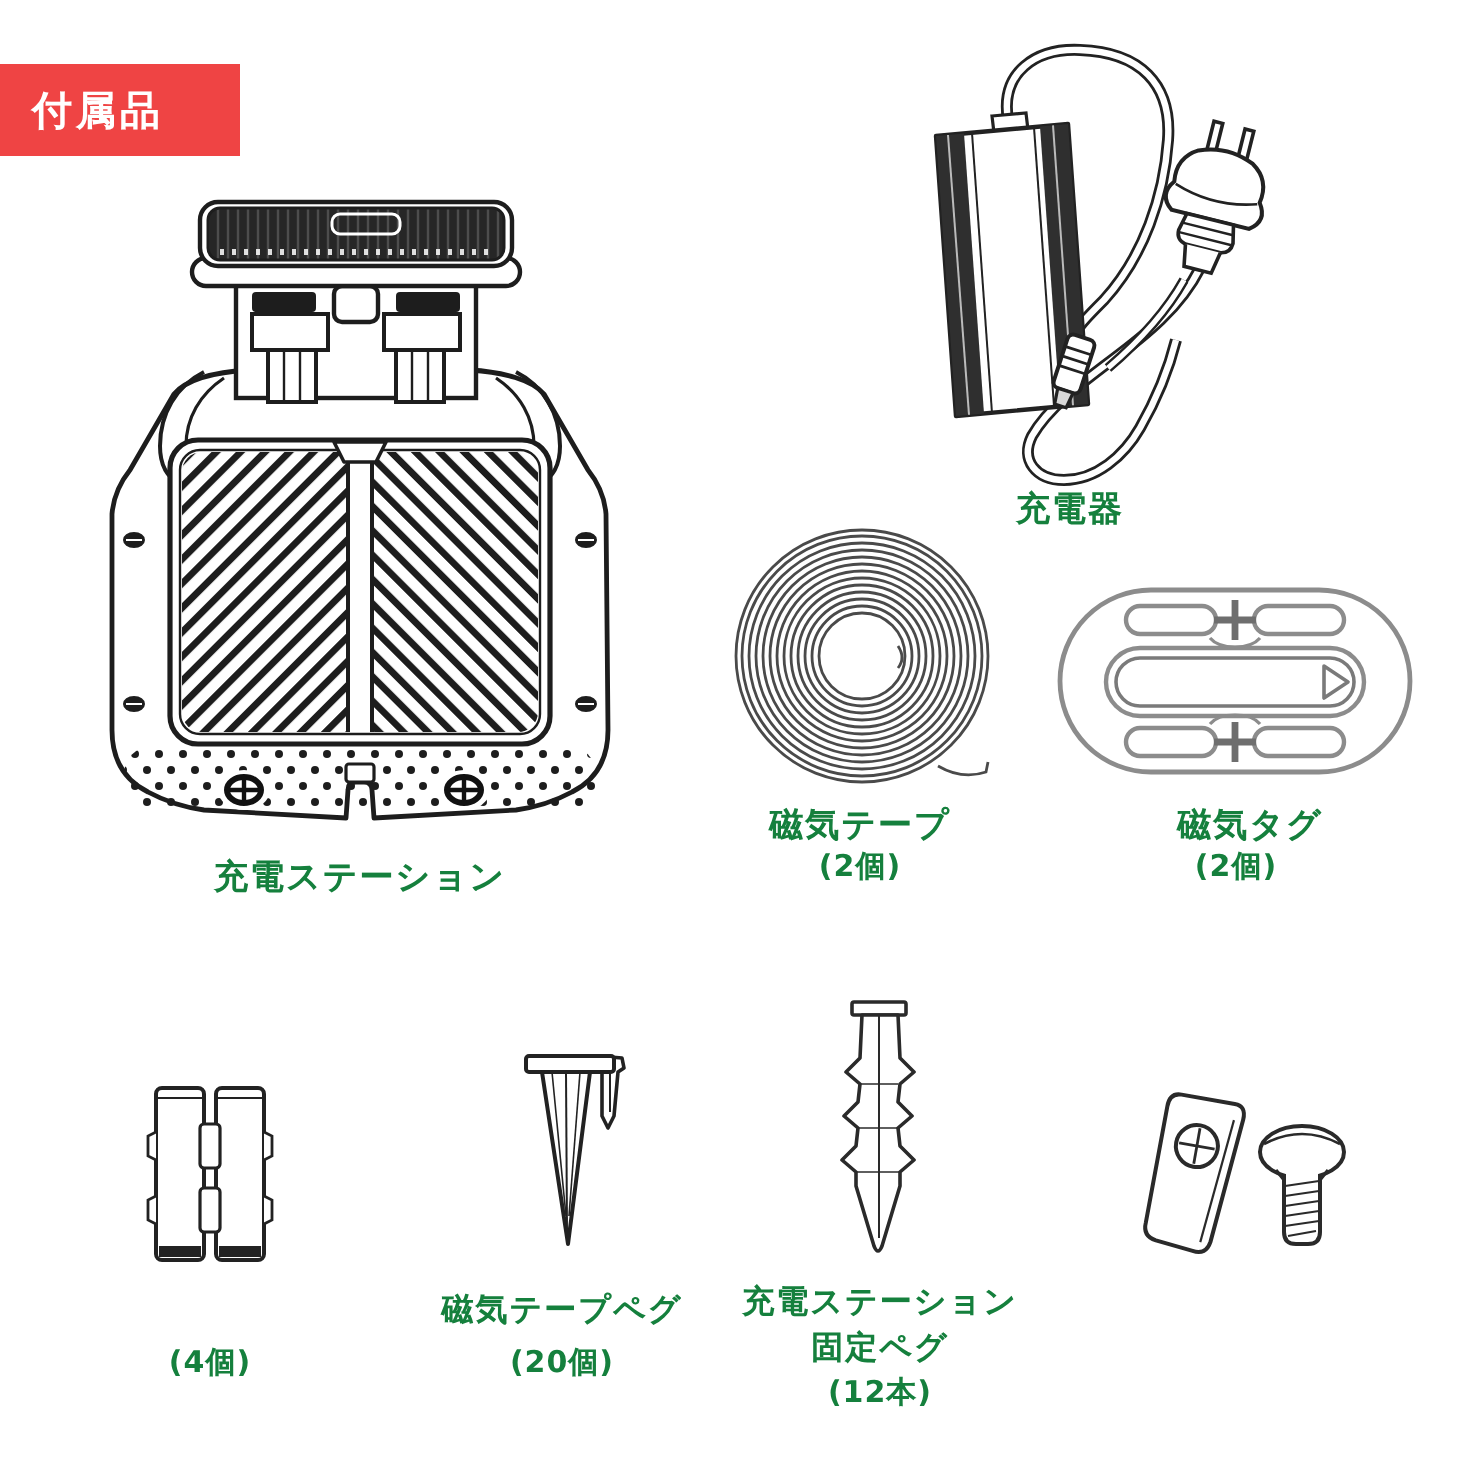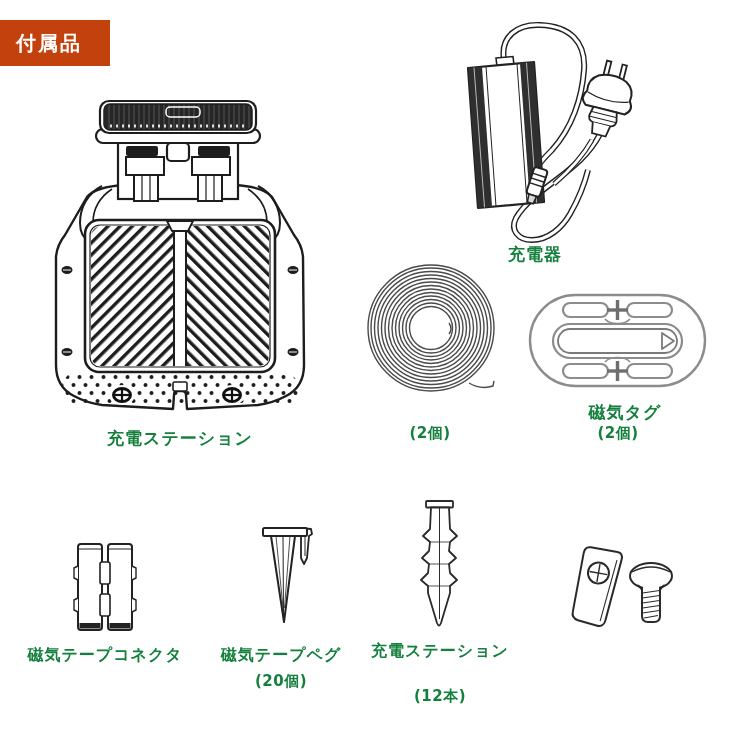--- a/index.html
+++ b/index.html
@@ -1,19 +1,19 @@
 <!DOCTYPE html>
 <html><head>
 <meta charset="utf-8">
 <style>
   html,body{margin:0;padding:0;background:#fff;}
   .canvas{position:relative;width:735px;height:735px;background:#ffffff;overflow:hidden;
           font-family:"DejaVu Sans","Liberation Sans",sans-serif;color:#1a1a1a;}
   .abs{position:absolute;}
-  .badge{left:0;top:20px;width:110px;height:46px;background:#c2410c;color:#ffffff;
+  .badge{left:0;top:32px;width:120px;height:46px;background:#ef4444;color:#ffffff;
          font-size:20px;font-weight:bold;line-height:46px;padding-left:16px;box-sizing:border-box;
          letter-spacing:2px;}
   .lbl{position:absolute;text-align:center;font-weight:bold;color:#15803d;}
   .lbl-main{font-size:17px;letter-spacing:1px;}
   .lbl-sub{font-size:15px;letter-spacing:0.5px;}
   svg{display:block;}
 </style>
 </head>
 <body>
 
@@ -167,20 +167,21 @@
         <circle cx="67" cy="66" r="35.5"></circle>
           <circle cx="67" cy="66" r="32"></circle>
         <circle cx="67" cy="66" r="28.5"></circle>
           <circle cx="67" cy="66" r="25"></circle>
         <circle cx="67" cy="66" r="21.5"></circle>
         <path d="M 85,72 Q 89,67 85,61"></path>
         <path d="M 105,121 Q 117,128 129,124 L 130,119"></path>
       </g>
     </svg>
   </div>
+  <div class="lbl lbl-main" style="left:355px;top:401px;width:150px;">磁気テープ</div>
   <div class="lbl lbl-sub" style="left:355px;top:424px;width:150px;">(2個)</div>
 
   <div class="abs" style="left:525px;top:288px;">
     <svg width="185" height="105" viewBox="0 0 185 105">
       <rect x="5" y="7" width="175" height="91" rx="45.5" fill="#ffffff" stroke="#8c8c8c" stroke-width="2.4"></rect>
 
       <rect x="28" y="36" width="129" height="34" rx="17" fill="#ffffff" stroke="#8c8c8c" stroke-width="2.2"></rect>
       <rect x="33" y="41" width="119" height="24" rx="12" fill="#ffffff" stroke="#7a7a7a" stroke-width="1.8"></rect>
       <path d="M 137,45 L 149,53 L 137,61 Z" fill="none" stroke="#7a7a7a" stroke-width="1.8" stroke-linejoin="round"></path>
 
@@ -209,21 +210,21 @@
       <rect x="30" y="24" width="10" height="22" rx="2" fill="#ffffff" stroke="#222" stroke-width="1.6"></rect>
       <rect x="30" y="56" width="10" height="22" rx="2" fill="#ffffff" stroke="#222" stroke-width="1.6"></rect>
       <path d="M 8,28 L 4,30 L 4,40 L 8,42" fill="#ffffff" stroke="#222" stroke-width="1.4"></path>
       <path d="M 8,60 L 4,62 L 4,72 L 8,74" fill="#ffffff" stroke="#222" stroke-width="1.4"></path>
       <path d="M 62,28 L 66,30 L 66,40 L 62,42" fill="#ffffff" stroke="#222" stroke-width="1.4"></path>
       <path d="M 62,60 L 66,62 L 66,72 L 62,74" fill="#ffffff" stroke="#222" stroke-width="1.4"></path>
       <rect x="9.5" y="85" width="21" height="5.5" fill="#222"></rect>
       <rect x="39.5" y="85" width="21" height="5.5" fill="#222"></rect>
     </svg>
   </div>
-  <div class="lbl lbl-main" style="left:15px;top:645px;width:180px;font-size:16px;">磁気テープコネクタ</div>
+  <div class="lbl lbl-sub" style="left:15px;top:672px;width:180px;">(4個)</div>
 
   <div class="abs" style="left:255px;top:520px;">
     <svg width="70" height="115" viewBox="0 0 70 115">
       <path d="M 44,8 L 56,9 L 57,14 L 54,16 L 52,38 L 49,44 L 46,38 L 46,16 Z" fill="#ffffff" stroke="#222" stroke-width="1.8" stroke-linejoin="round"></path>
       <line x1="50" y1="16" x2="50" y2="36" stroke="#222" stroke-width="1"></line>
       <rect x="8" y="8" width="44" height="8" rx="1.5" fill="#ffffff" stroke="#222" stroke-width="2"></rect>
       <path d="M 16,16 L 40,16 L 29,102 Z" fill="#ffffff" stroke="#222" stroke-width="2" stroke-linejoin="round"></path>
       <line x1="28" y1="16" x2="28.5" y2="96" stroke="#222" stroke-width="1"></line>
       <line x1="21" y1="16" x2="28" y2="88" stroke="#222" stroke-width="0.8"></line>
       <line x1="35" y1="16" x2="29.5" y2="88" stroke="#222" stroke-width="0.8"></line>
@@ -238,20 +239,21 @@
       <path d="M 26,12.5 L 25,34 L 18,41 L 25,47 L 24,56 L 17,63 L 24,69 L 23,78 L 16,85 L 23,91 L 23,98
                L 32,128 Q 34,133 36,128 L 45,98 L 45,91 L 52,85 L 45,78 L 44,69 L 51,63 L 44,56 L 45,47
                L 52,41 L 45,34 L 44,12.5 Z" fill="#ffffff" stroke="#2a2a2a" stroke-width="1.8" stroke-linejoin="round"></path>
       <line x1="34.5" y1="13" x2="34.5" y2="124" stroke="#2a2a2a" stroke-width="1"></line>
       <line x1="25" y1="47" x2="44" y2="47" stroke="#2a2a2a" stroke-width="0.8"></line>
       <line x1="24" y1="69" x2="45" y2="69" stroke="#2a2a2a" stroke-width="0.8"></line>
       <line x1="23" y1="91" x2="45" y2="91" stroke="#2a2a2a" stroke-width="0.8"></line>
     </svg>
   </div>
   <div class="lbl lbl-main" style="left:360px;top:641px;width:160px;font-size:16px;">充電ステーション</div>
+  <div class="lbl lbl-main" style="left:360px;top:664px;width:160px;font-size:16px;">固定ペグ</div>
   <div class="lbl lbl-sub" style="left:360px;top:687px;width:160px;">(12本)</div>
 
   <div class="abs" style="left:555px;top:530px;">
     <svg width="160" height="110" viewBox="0 0 160 110">
 
       <g transform="translate(42,57) rotate(10)">
         <path d="M -13,-38 L 14,-38 Q 20,-38 19.5,-31 L 14,32 Q 13,39 6,38 L -13,36 Q -20,35 -19.5,28 L -19,-31 Q -19,-38 -13,-38 Z" fill="#ffffff" stroke="#2a2a2a" stroke-width="2" stroke-linejoin="round"></path>
         <line x1="15" y1="-30" x2="9" y2="33" stroke="#2a2a2a" stroke-width="1.1"></line>
         <circle cx="-1" cy="-14" r="10.5" fill="#ffffff" stroke="#2a2a2a" stroke-width="2"></circle>
         <line x1="-1" y1="-23" x2="-1" y2="-5" stroke="#2a2a2a" stroke-width="1.4"></line>

